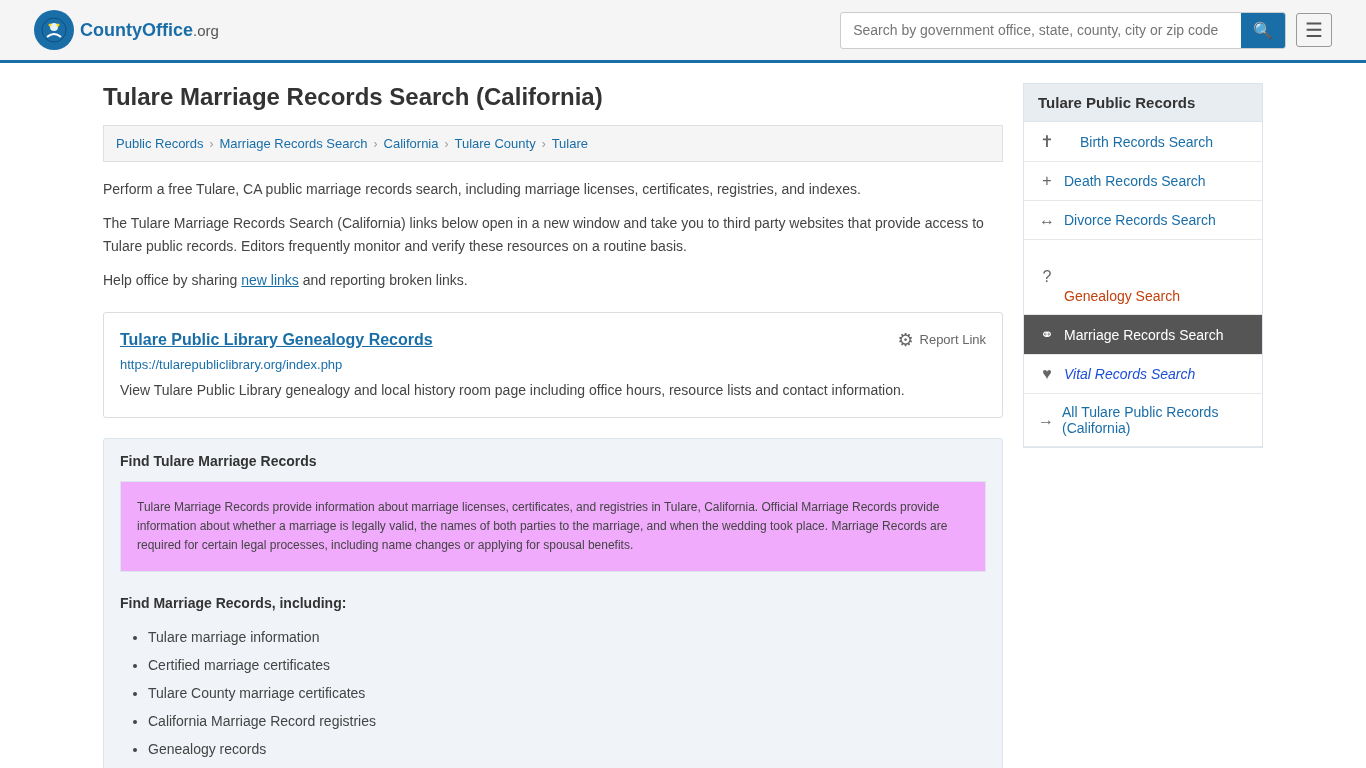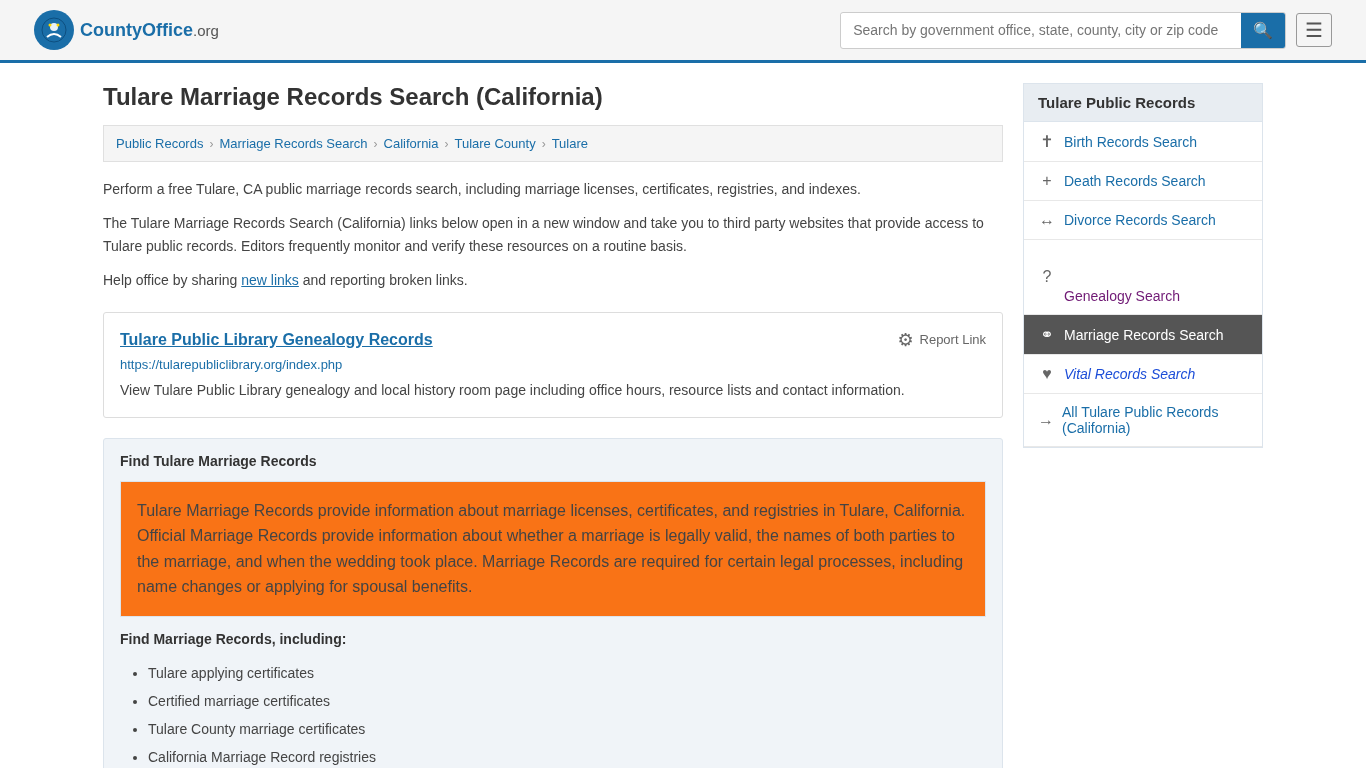--- a/index.html
+++ b/index.html
@@ -177,25 +177,25 @@
       padding: 14px 16px;
       margin-top: 20px;
     }
     .find-section-title {
       font-size: 14px;
       font-weight: bold;
       color: #333;
       margin-bottom: 12px;
     }
     .find-section-body {
-      font-size: 16px;
+      font-size: 12px;
       color: #444;
       line-height: 1.6;
-      margin-bottom: 14px;
-      background: #f97316;
+      margin-bottom: 23px;
+      background: #f0abfc;
       padding: 16px;
       border: 1px solid #dce4ec;
     }
     .find-includes-title {
       font-weight: bold;
       margin-bottom: 12px;
       font-size: 14px;
     }
     .find-list {
       list-style-type: disc;
@@ -318,48 +318,48 @@
       <div class="record-desc">View Tulare Public Library genealogy and local history room page including office hours, resource lists and contact information.</div>
     </div>
 
     <div class="find-section">
       <h2 class="find-section-title">Find Tulare Marriage Records</h2>
       <div class="find-section-body">
         <p>Tulare Marriage Records provide information about marriage licenses, certificates, and registries in Tulare, California. Official Marriage Records provide information about whether a marriage is legally valid, the names of both parties to the marriage, and when the wedding took place. Marriage Records are required for certain legal processes, including name changes or applying for spousal benefits.</p>
       </div>
       <p class="find-includes-title">Find Marriage Records, including:</p>
       <ul class="find-list">
-        <li>Tulare applying certificates</li>
+        <li>Tulare marriage information</li>
         <li>Certified marriage certificates</li>
         <li>Tulare County marriage certificates</li>
         <li>California Marriage Record registries</li>
         <li>Genealogy records</li>
       </ul>
     </div>
 
   </div>
 
   <aside class="sidebar">
     <div class="sidebar-title">Tulare Public Records</div>
     <ul class="sidebar-list">
       <li class="sidebar-item">
         <span class="sidebar-icon">✝</span>
-        <a href="#" style="color:#1a6ea8;text-decoration:none;">Birth Records Search</a>
+        <a href="#" style="color:#1a6ea8;text-decoration:none;margin-left:16px;">Birth Records Search</a>
       </li>
       <li class="sidebar-item">
         <span class="sidebar-icon">+</span>
         <a href="#" style="color:#1a6ea8;text-decoration:none;">Death Records Search</a>
       </li>
       <li class="sidebar-item">
         <span class="sidebar-icon">↔</span>
         <a href="#" style="color:#1a6ea8;text-decoration:none;">Divorce Records Search</a>
       </li>
       <li class="sidebar-item">
         <span class="sidebar-icon">?</span>
-        <a href="#" style="color:#701a75;text-decoration:none;margin-top:38px;">Genealogy Search</a>
+        <a href="#" style="color:#c2410c;text-decoration:none;margin-top:38px;">Genealogy Search</a>
       </li>
       <li class="sidebar-item active">
         <span class="sidebar-icon">⚭</span>
         <span>Marriage Records Search</span>
       </li>
       <li class="sidebar-item">
         <span class="sidebar-icon">♥</span>
         <a href="#" style="color:#1d4ed8;text-decoration:none;font-style:italic;">Vital Records Search</a>
       </li>
       <li class="sidebar-all-link">

